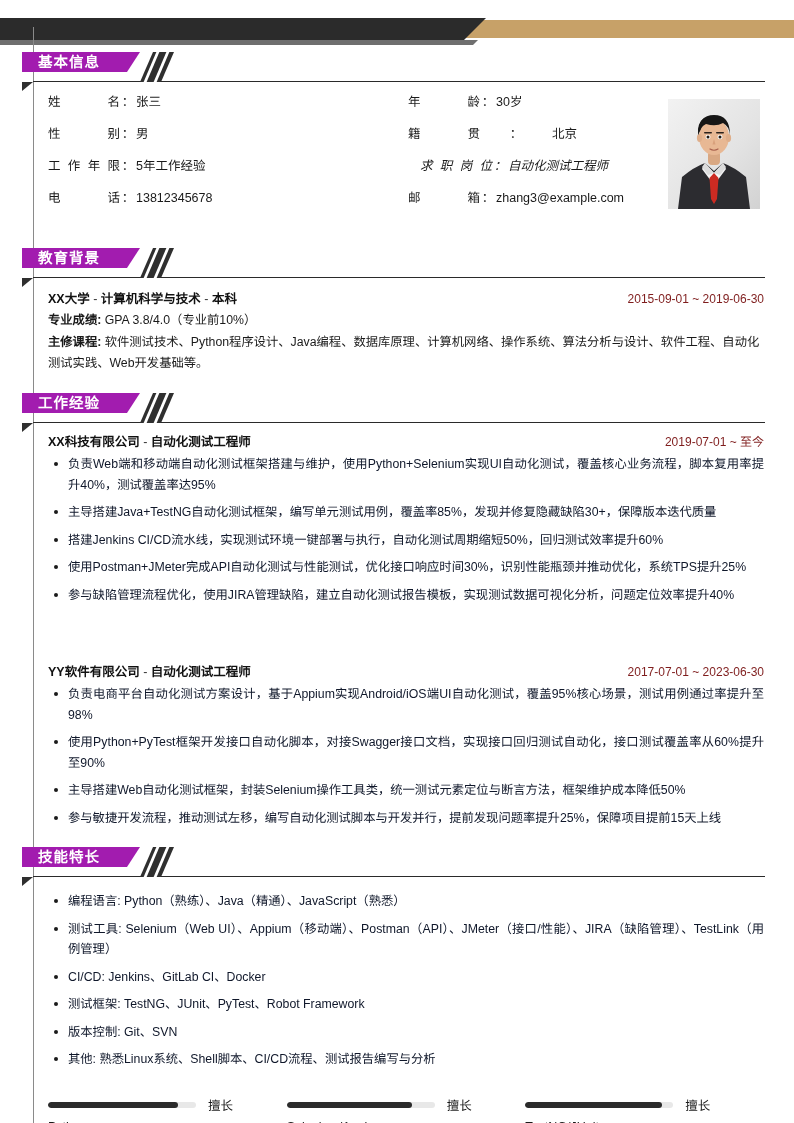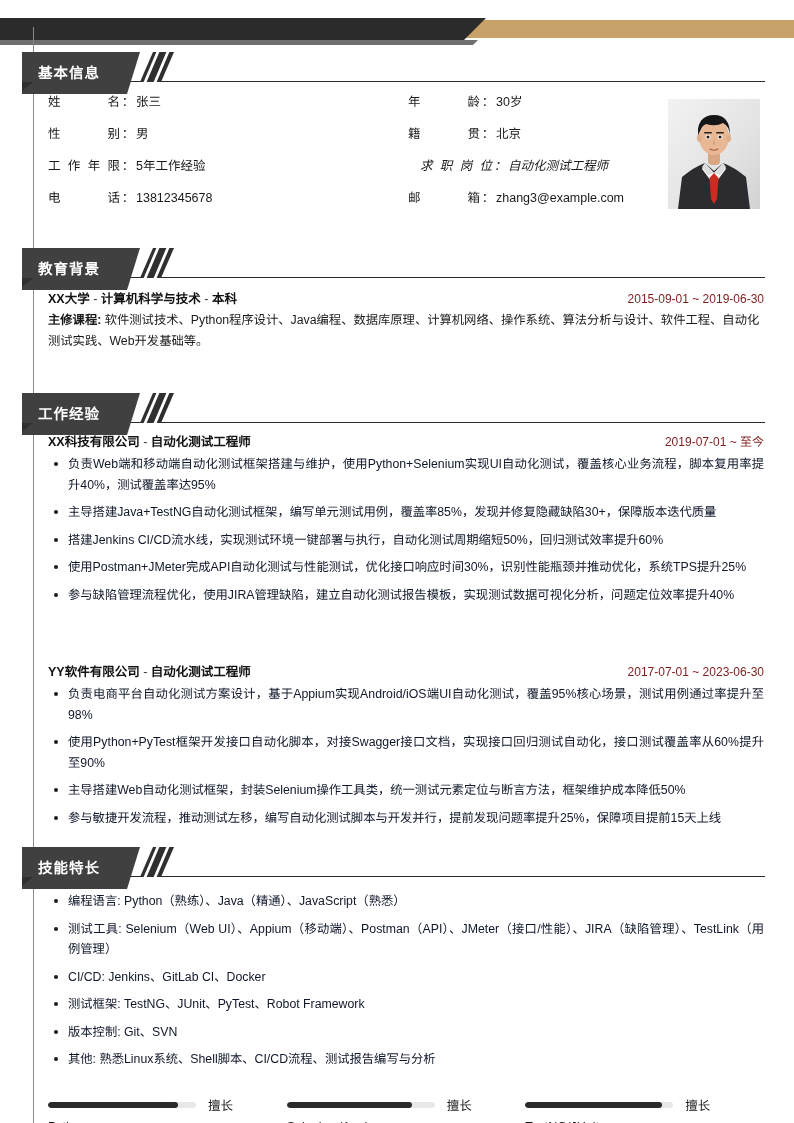--- a/index.html
+++ b/index.html
@@ -74,23 +74,23 @@
     width: 794px;
   }
   .sec-head {
     position: relative;
     height: 30px;
   }
   .sec-chip {
     position: absolute;
     left: 22px;
     top: 0;
-    height: 42px;
+    height: 20px;
     min-width: 118px;
-    background: #404040;
+    background: #a21caf;
     clip-path: polygon(0 0, 100% 0, calc(100% - 13px) 100%, 0 100%);
     padding: 0 26px 0 16px;
     box-sizing: border-box;
     display: flex;
     align-items: center;
   }
   .sec-chip-title {
     color: #ffffff;
     font-size: 14.5px;
     font-weight: bold;
@@ -322,21 +322,21 @@
           <span class="info-label">电话</span>
           <span class="info-colon">：</span>
           <span class="info-value">13812345678</span>
         </div>
 
         <div class="info-row" style="left:360px; top:0;">
           <span class="info-label">年龄</span>
           <span class="info-colon">：</span>
           <span class="info-value">30岁</span>
         </div>
-        <div class="info-row" style="left:360px; top:32px;">
+        <div class="info-row" style="left:360px; top:32px;gap:28px;">
           <span class="info-label">籍贯</span>
           <span class="info-colon">：</span>
           <span class="info-value">北京</span>
         </div>
         <div class="info-row" style="left:372px; top:64px;font-style:italic;">
           <span class="info-label">求职岗位</span>
           <span class="info-colon">：</span>
           <span class="info-value">自动化测试工程师</span>
         </div>
         <div class="info-row" style="left:360px; top:96px;">
@@ -402,20 +402,24 @@
       <div class="sec-slash" style="left:150px;"></div>
       <div class="sec-slash" style="left:160px;"></div>
       <div class="sec-notch"></div>
     </div>
     <div class="sec-body" style="top:40px;">
       <div class="entry-head">
         <div class="entry-title">
           <span>XX大学</span><span class="sep"> - </span><span>计算机科学与技术</span><span class="sep"> - </span><span>本科</span>
         </div>
         <div class="entry-date">2015-09-01 ~ 2019-06-30</div>
+      </div>
+      <div class="entry-line">
+        <b>专业成绩:</b>
+        <span>GPA 3.8/4.0（专业前10%）</span>
       </div>
       <div class="entry-line">
         <b>主修课程:</b>
         <span>软件测试技术、Python程序设计、Java编程、数据库原理、计算机网络、操作系统、算法分析与设计、软件工程、自动化测试实践、Web开发基础等。</span>
       </div>
     </div>
   </div>
 
   <div class="section" style="top:393px;">
     <div class="sec-head">

